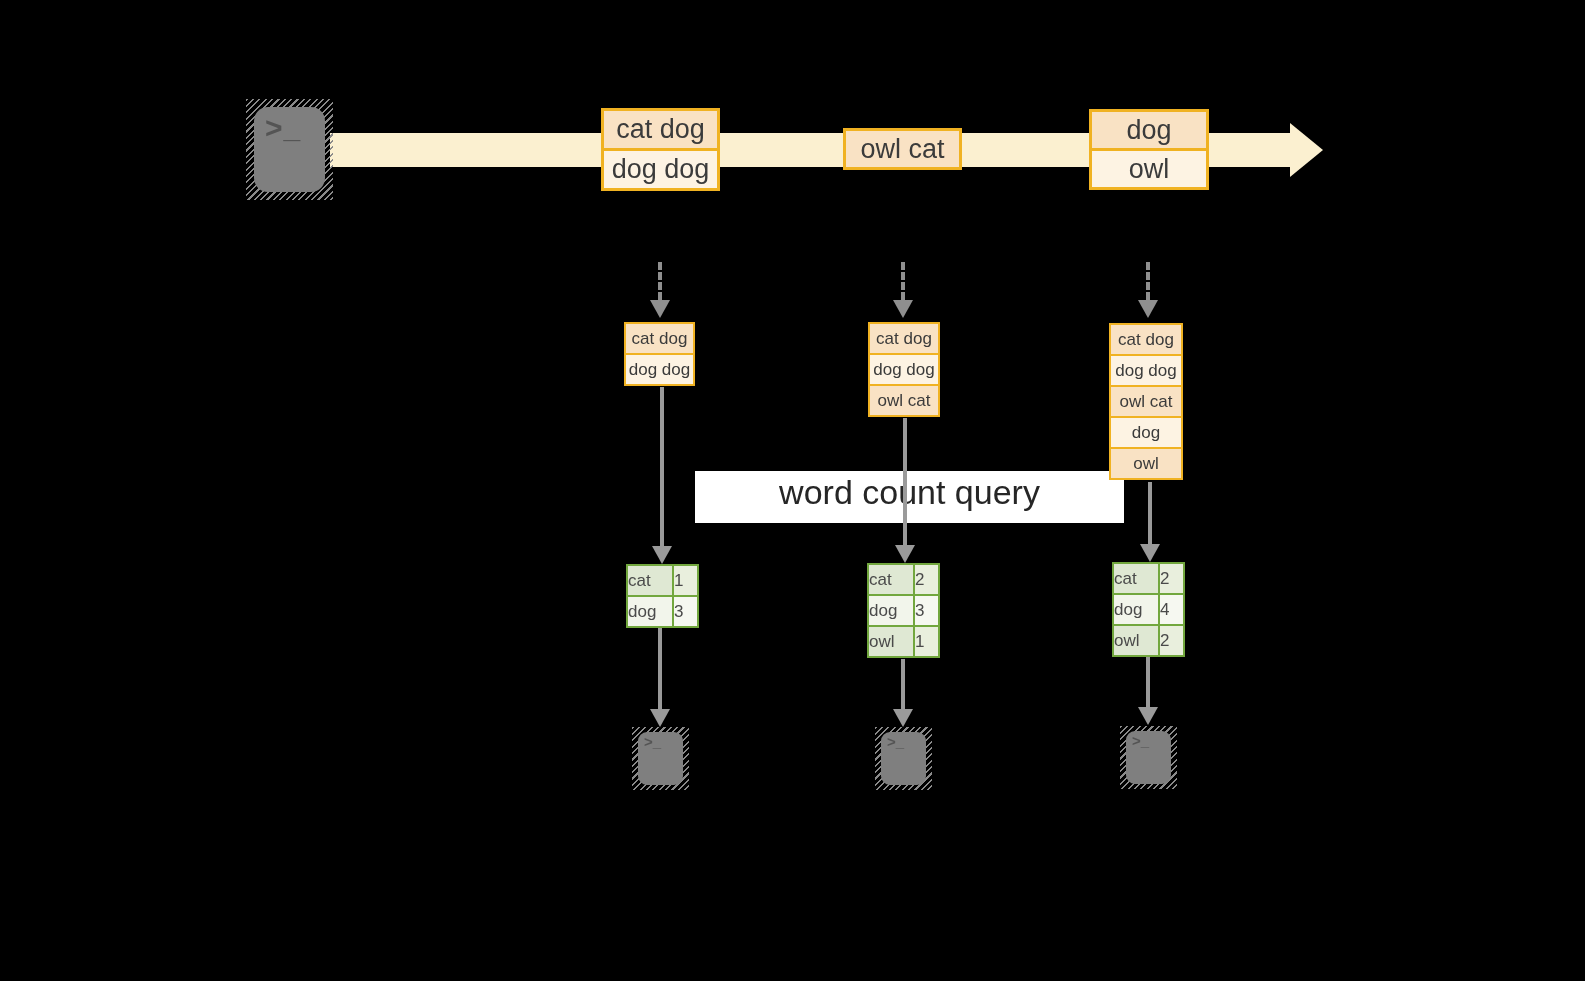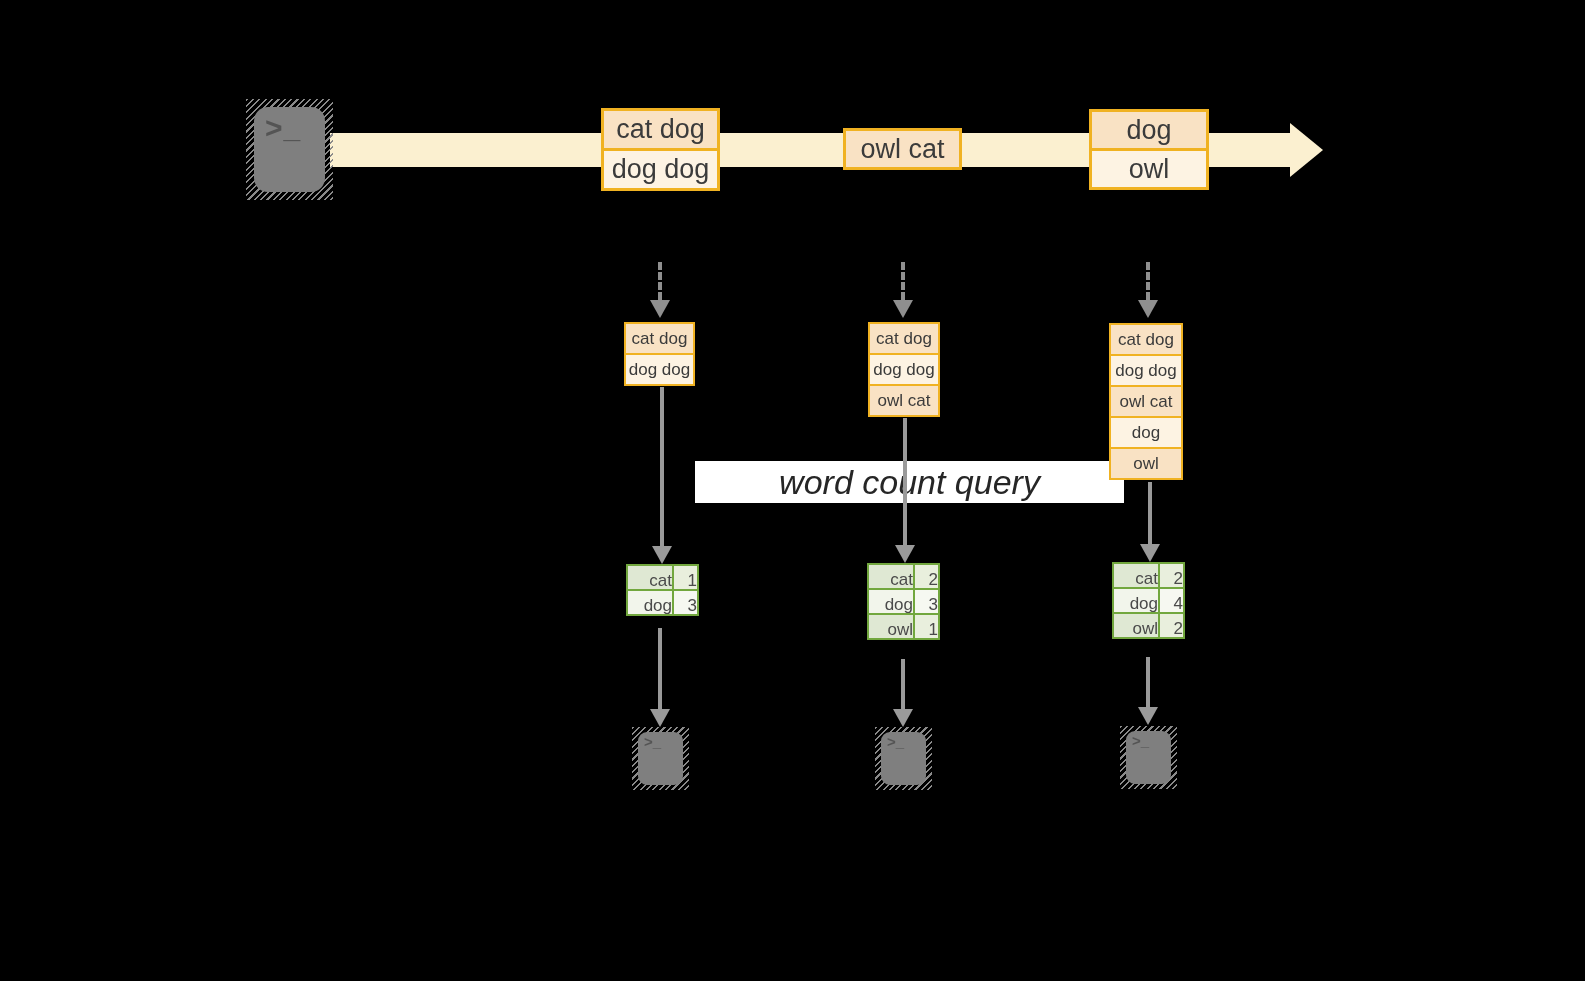--- a/index.html
+++ b/index.html
@@ -41,21 +41,21 @@
   .row.peach { background:#f9e2c4; }
   .row.cream { background:#fdf3e3; }
   .obox.single .row { line-height:36px; height:36px; }
   .obox.wide .row { line-height:36px; height:36px; }
   
   .gtable {
     position:absolute; background:#72a73e; display:grid; gap:2px; padding:2px;
     grid-template-columns:44px 23px; z-index:3; box-sizing:content-box;
   }
   .gtable .cell {
-    height:23px; line-height:29px; text-align:right; color:#4a4a4a; font-size:17px;
+    height:29px; line-height:29px; text-align:left; color:#4a4a4a; font-size:17px;
   }
   .cell.wg { background:#dfe8d3; }
   .cell.vg { background:#e9efdd; }
   .cell.ww { background:#f2f5eb; }
   .cell.vw { background:#f6f8f1; }
   
   .vline { position:absolute; width:4px; background:#9a9a9a; z-index:2; }
   .vdash { position:absolute; width:0; border-left:4px dashed #8f8f8f; z-index:2; }
   .vhead {
     position:absolute; width:0; height:0; z-index:2;
@@ -112,21 +112,21 @@
     <div class="row peach">owl cat</div>
   </div>
   <div class="obox small" style="left:1109px; top:323px; width:74px;">
     <div class="row peach">cat dog</div>
     <div class="row cream">dog dog</div>
     <div class="row peach">owl cat</div>
     <div class="row cream">dog</div>
     <div class="row peach">owl</div>
   </div>
 
-  <div class="banner" style="left:695px; top:461px; width:429px; height:42px;font-style:italic;">word count query</div>
+  <div class="banner" style="left:695px; top:471px; width:429px; height:52px;">word count query</div>
 
   <div class="vline" style="left:660px; top:387px; height:161px;"></div>
   <div class="vhead" style="left:652px; top:546px;"></div>
   <div class="vline" style="left:903px; top:418px; height:129px;"></div>
   <div class="vhead" style="left:895px; top:545px;"></div>
   <div class="vline" style="left:1148px; top:482px; height:64px;"></div>
   <div class="vhead" style="left:1140px; top:544px;"></div>
 
   <div class="gtable" style="left:626px; top:564px;">
     <div class="cell wg">cat</div>

